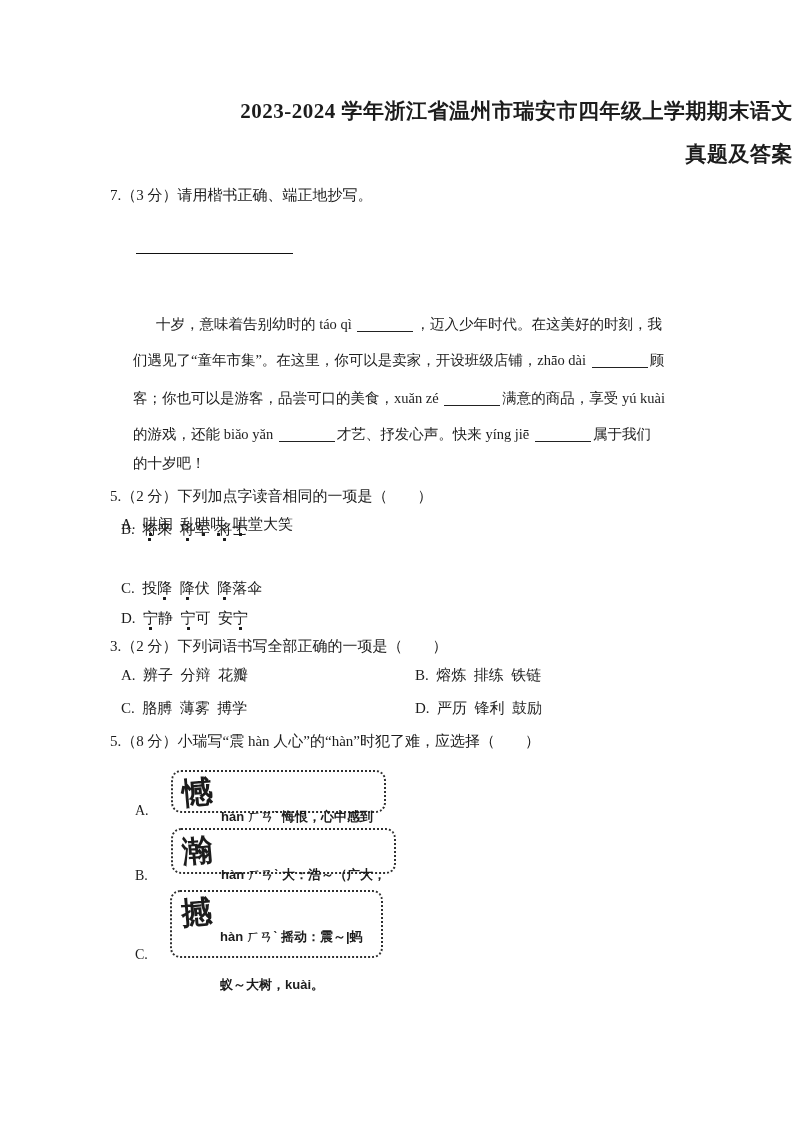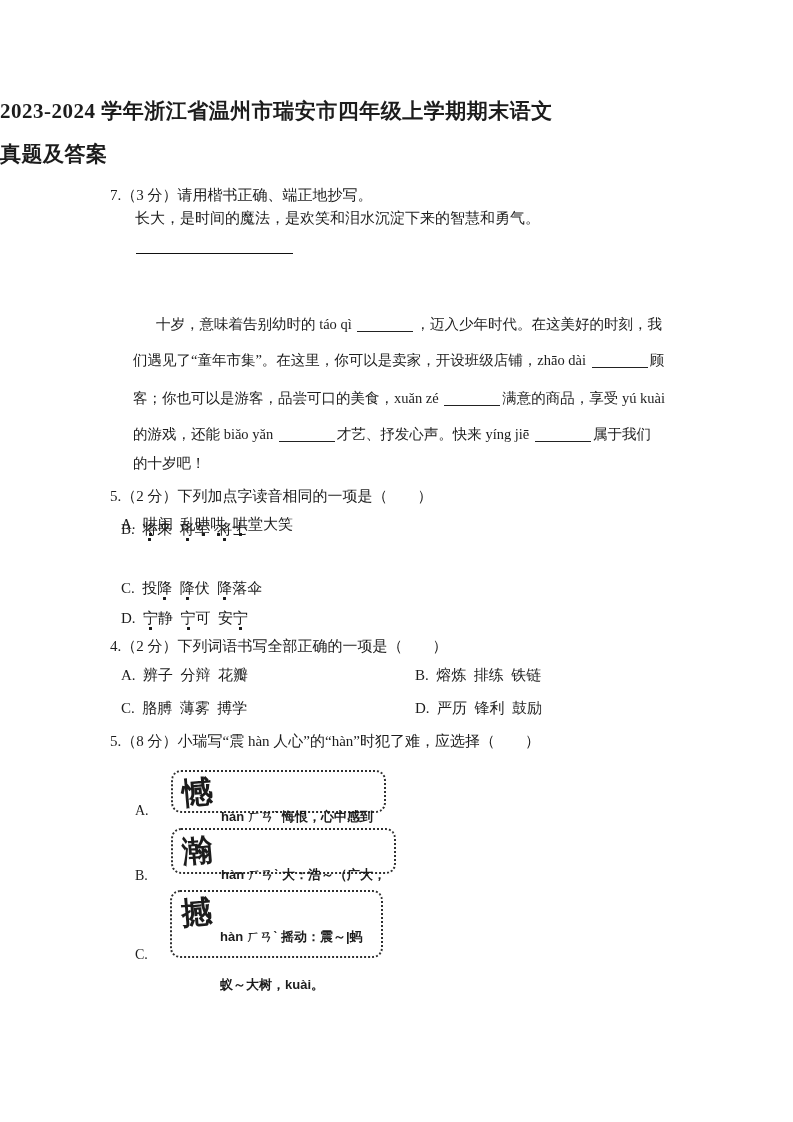--- a/index.html
+++ b/index.html
@@ -16,21 +16,21 @@
     position: absolute;
     white-space: pre;
     line-height: 1;
     font-size: 15px;
     color: #1c1c1c;
   }
   .title {
     position: absolute;
     left: 0;
     width: 793px;
-    text-align: left;
+    text-align: right;
     font-size: 21px;
     font-weight: 700;
     letter-spacing: 0.5px;
     white-space: pre;
     line-height: 1;
   }
   .pl { font-size: 14.5px; }
   .blank {
     display: inline-block;
     width: 56px;
@@ -90,36 +90,35 @@
 </style>
 </head>
 <body>
 
 <div class="page">
 
   <div class="title" style="top:101px">2023-2024 学年浙江省温州市瑞安市四年级上学期期末语文</div>
   <div class="title" style="top:144px">真题及答案</div>
 
   <div class="ln" style="left:110px; top:188px">7.（3 分）请用楷书正确、端正地抄写。</div>
-  <div class="ln" style="left:135px; top:211px">长大，是时间的魔法，是欢笑和泪水沉淀下来的智慧和勇气。</div>
   <div class="answer-line"></div>
 
   <div class="ln pl" style="left:156px; top:317px"><span>十岁，意味着告别幼时的 táo qì </span><span class="blank"></span><span>，迈入少年时代。在这美好的时刻，我</span></div>
   <div class="ln pl" style="left:133px; top:391px"><span>客；你也可以是游客，品尝可口的美食，xuǎn zé </span><span class="blank"></span><span>满意的商品，享受 yú kuài</span></div>
   <div class="ln pl" style="left:133px; top:353px"><span>们遇见了“童年市集”。在这里，你可以是卖家，开设班级店铺，zhāo dài </span><span class="blank"></span><span>顾</span></div>
   <div class="ln pl" style="left:133px; top:427px"><span>的游戏，还能 biǎo yǎn </span><span class="blank"></span><span>才艺、抒发心声。快来 yíng jiē </span><span class="blank"></span><span>属于我们</span></div>
   <div class="ln pl" style="left:133px; top:456px">的十岁吧！</div>
 
   <div class="ln" style="left:110px; top:489px">5.（2 分）下列加点字读音相同的一项是（　　）</div>
   <div class="ln" style="left:121px; top:517px"><span>A. </span><span class="dot">哄</span><span>闹 乱</span><span class="dot">哄哄</span><span> </span><span class="dot">哄</span><span>堂大笑</span></div>
   <div class="ln" style="left:121px; top:522px"><span>B. </span><span class="dot">将</span><span>来 </span><span class="dot">将</span><span>军 </span><span class="dot">将</span><span>士</span></div>
   <div class="ln" style="left:121px; top:581px"><span>C. 投</span><span class="dot">降</span><span> </span><span class="dot">降</span><span>伏 </span><span class="dot">降</span><span>落伞</span></div>
   <div class="ln" style="left:121px; top:611px"><span>D. </span><span class="dot">宁</span><span>静 </span><span class="dot">宁</span><span>可 安</span><span class="dot">宁</span><span></span></div>
 
-  <div class="ln" style="left:110px; top:639px">4.（2 分）下列词语书写全部正确的一项是（　　）</div>
+  <div class="ln" style="left:110px; top:639px">3.（2 分）下列词语书写全部正确的一项是（　　）</div>
   <div class="ln" style="left:121px; top:668px">A. 辨子 分辩 花瓣</div>
   <div class="ln" style="left:415px; top:668px">B. 熔炼 排练 铁链</div>
   <div class="ln" style="left:121px; top:701px">C. 胳膊 薄雾 搏学</div>
   <div class="ln" style="left:415px; top:701px">D. 严历 锋利 鼓励</div>
 
   <div class="ln" style="left:110px; top:734px">5.（8 分）小瑞写“震 hàn 人心”的“hàn”时犯了难，应选择（　　）</div>
 
   <div class="dictbox" style="left:171px; top:770px; width:215px; height:43px">
     <span class="bigchar">憾</span>
     <div class="defs">

